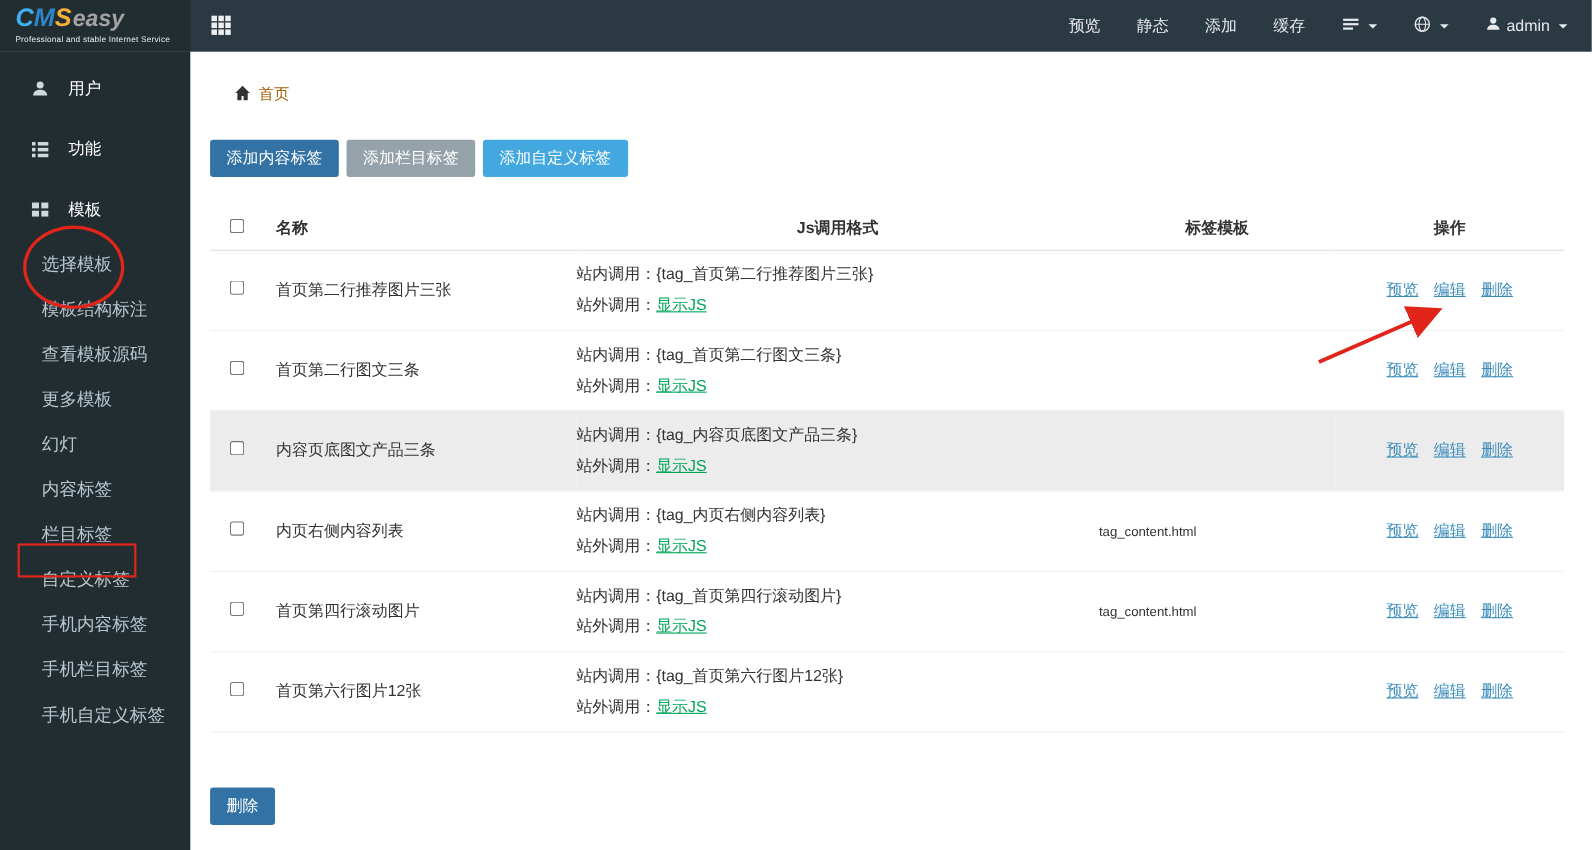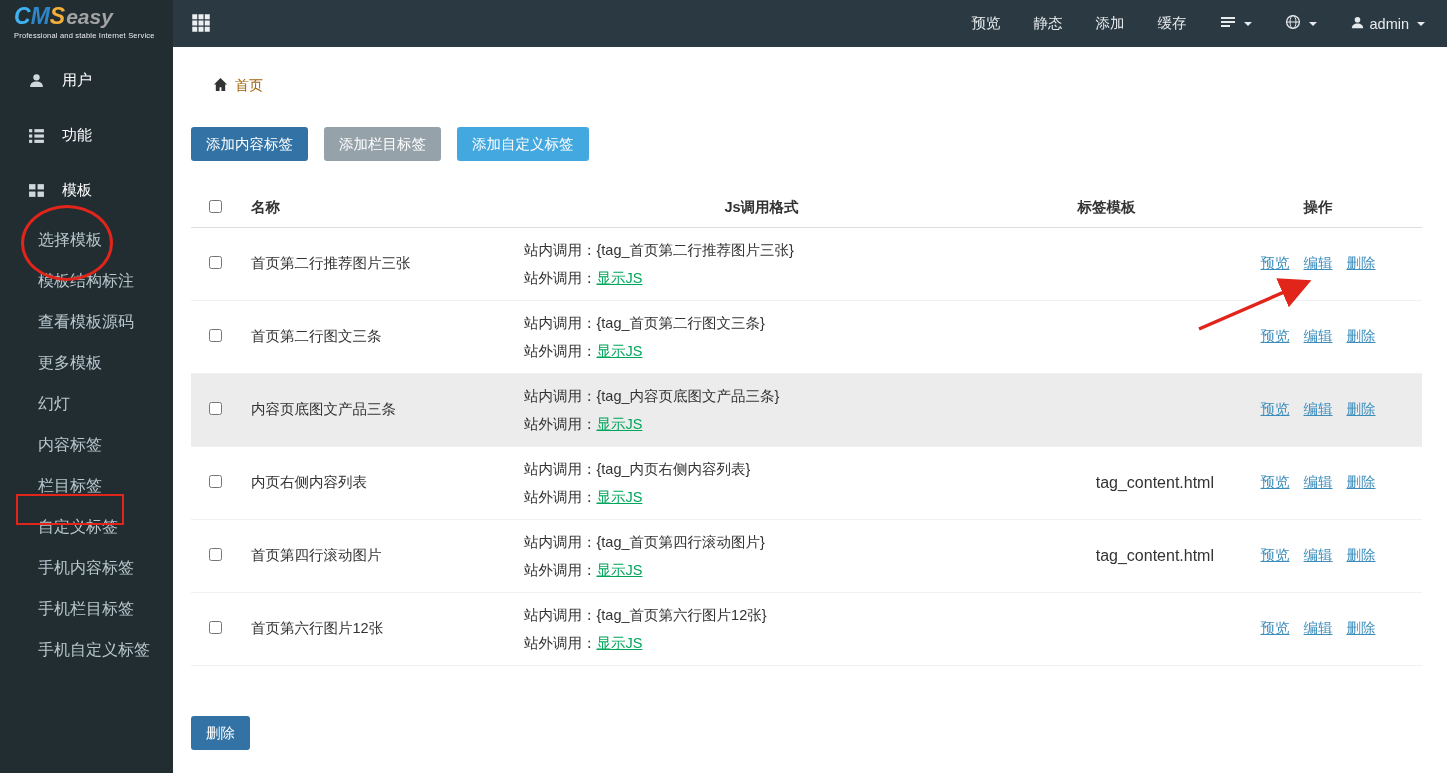--- a/index.html
+++ b/index.html
@@ -58,41 +58,41 @@
 
   
   .content {
     position:absolute; left:173px; top:47px; width:1274px; height:726px;
     background:#ffffff; overflow:hidden;
   }
   .breadcrumb-bar {
     padding:30px 0 14px 40px; display:flex; align-items:center; gap:7px;
     font-size:14px; color:#a16207;
   }
-  .toolbar { margin:18px 0 0 18px; display:flex; gap:16px; }
+  .toolbar { margin:18px 0 0 18px; display:flex; gap:7px; }
   .btn {
     border:none; color:#fff; font-size:14.5px; height:34px; line-height:34px;
     padding:0 15px; border-radius:3px; cursor:pointer;
     font-family: "Liberation Sans", "DejaVu Sans", sans-serif;
   }
   .btn-dark  { background:#3272a4; }
   .btn-gray  { background:#96a2aa; }
   .btn-light { background:#44a8e0; }
 
   table.tag-table {
     margin:28px 18px 0 18px; width:1231px; border-collapse:collapse; table-layout:fixed;
   }
   .tag-table thead tr { height:38px; border-bottom:1px solid #dddddd; }
   .tag-table th { font-size:14.5px; font-weight:bold; color:#333; text-align:center; }
   .tag-table tbody tr { height:73px; border-bottom:1px solid #f0f0f0; }
   .tag-table tbody tr.striped { background:#ececec; }
   .col-check { width:48px; text-align:center; }
   .col-name  { width:285px; text-align:left; padding-left:12px; font-size:14.5px; }
   .col-js    { width:475px; text-align:left; font-size:14.5px; }
-  .col-tpl   { width:215px; text-align:right; font-size:16px; }
+  .col-tpl   { width:215px; text-align:left; font-size:12px; }
   .col-ops   { width:208px; text-align:center; font-size:14.5px; }
   .js-line { line-height:28px; }
   a.showjs { color:#00a65a; text-decoration:underline; }
   .col-ops a { color:#3c8dbc; margin:0 7px; text-decoration:underline; }
   .footer-actions { margin:50px 0 0 18px; }
 
   
   .ann { position:absolute; pointer-events:none; z-index:10; }
   .ann-ellipse {
     left:21px; top:205px; width:92px; height:76px;

